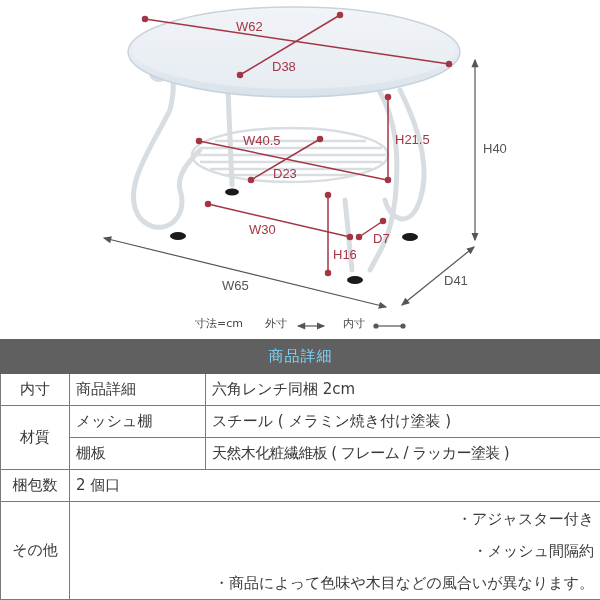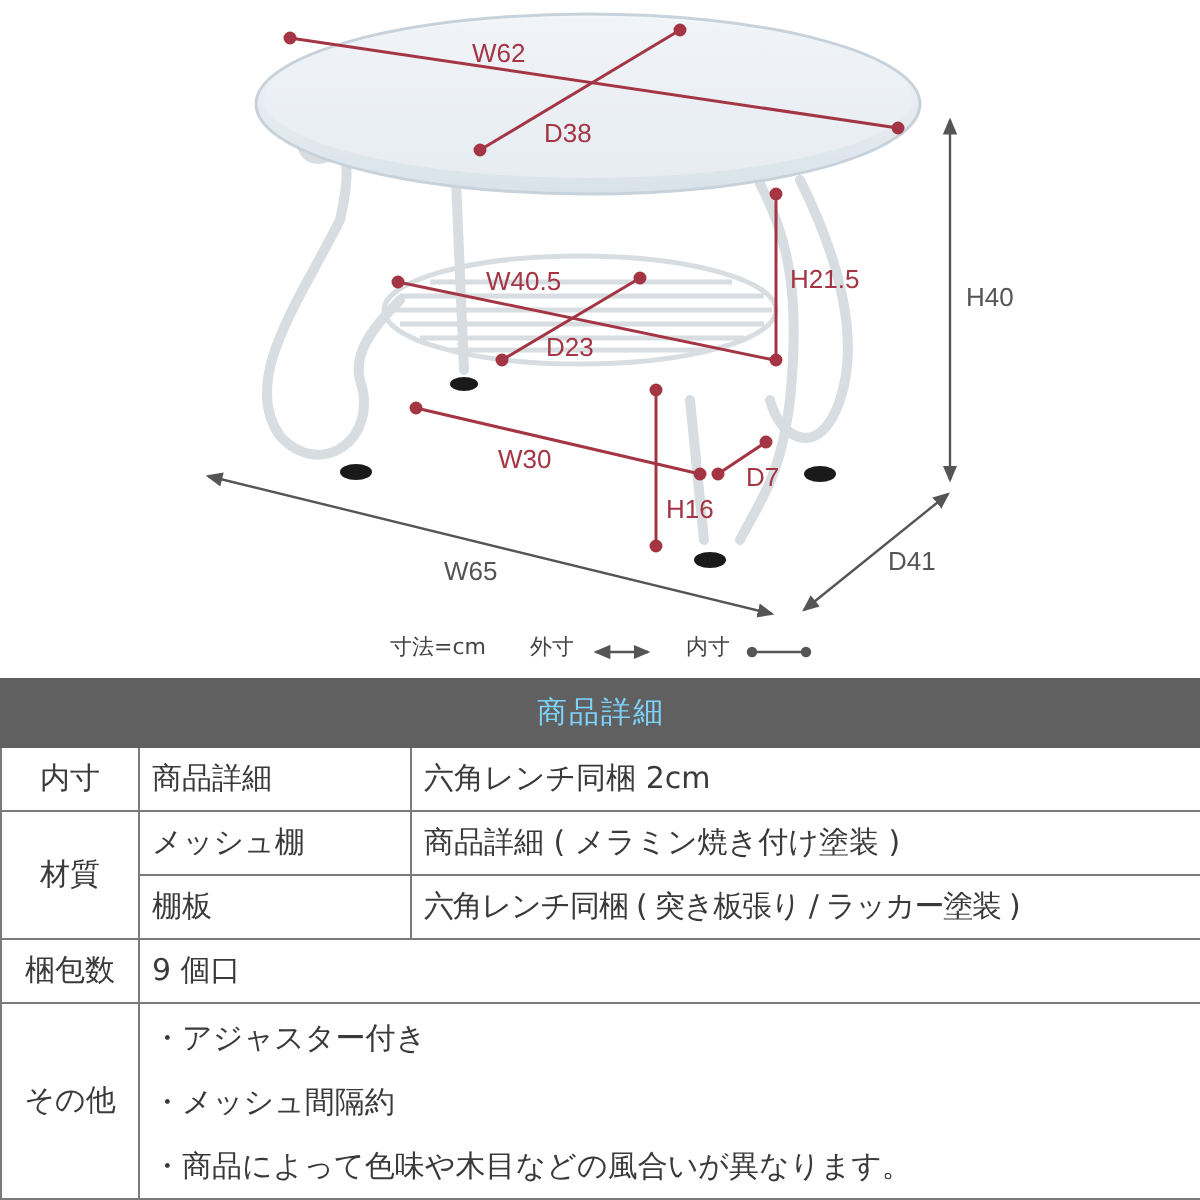--- a/index.html
+++ b/index.html
@@ -10,21 +10,21 @@
   .dim-gray { fill:#555; font-family:"Liberation Sans",sans-serif; font-size:13px; }
   .legend { position:absolute; top:314px; left:0; width:600px; height:20px; font-size:11px; color:#444; }
   .legend span { position:absolute; top:2px; }
   #spec-table { position:absolute; left:0; top:339px; width:600px; border-collapse:collapse;
                 table-layout:fixed; font-size:15px; color:#3a3a3a; }
   #spec-table th { background:#606060; color:#7dd3fc; font-weight:normal; height:31px;
                    font-size:15px; border:1px solid #606060; letter-spacing:1px; }
   #spec-table td { border:1px solid #7a7a7a; height:31px; padding:0 6px; white-space:nowrap; }
   #spec-table td.label { text-align:center; padding:0 3px; }
   #spec-table td.notes { height:97px; padding:0 6px; }
-  .note-line { line-height:32px; }
+  .note-line { line-height:32px;text-align:right; }
 </style>
 </head>
 <body>
 
 <svg id="diagram" viewBox="0 0 600 338" xmlns="http://www.w3.org/2000/svg">
   <defs>
     <linearGradient id="topGrad" x1="0" y1="0" x2="0" y2="1">
       <stop offset="0" stop-color="#f4f7fa"></stop>
       <stop offset="1" stop-color="#d9e2ea"></stop>
     </linearGradient>
@@ -135,29 +135,29 @@
     <th colspan="3">商品詳細</th>
   </tr>
   <tr>
     <td class="label">内寸</td>
     <td>商品詳細</td>
     <td>六角レンチ同梱 2cm</td>
   </tr>
   <tr>
     <td class="label" rowspan="2">材質</td>
     <td>メッシュ棚</td>
-    <td>商品詳細 ( メラミン焼き付け塗装 )</td>
+    <td>スチール ( メラミン焼き付け塗装 )</td>
   </tr>
   <tr>
     <td>棚板</td>
-    <td style="letter-spacing:-0.6px">六角レンチ同梱 ( 突き板張り / ラッカー塗装 )</td>
+    <td style="letter-spacing:-0.6px">天然木化粧繊維板 ( フレーム / ラッカー塗装 )</td>
   </tr>
   <tr>
     <td class="label">梱包数</td>
-    <td colspan="2">9 個口</td>
+    <td colspan="2">2 個口</td>
   </tr>
   <tr>
     <td class="label">その他</td>
     <td colspan="2" class="notes">
       <div class="note-line">・アジャスター付き</div>
       <div class="note-line">・メッシュ間隔約</div>
       <div class="note-line">・商品によって色味や木目などの風合いが異なります。</div>
     </td>
   </tr>
 </tbody>

